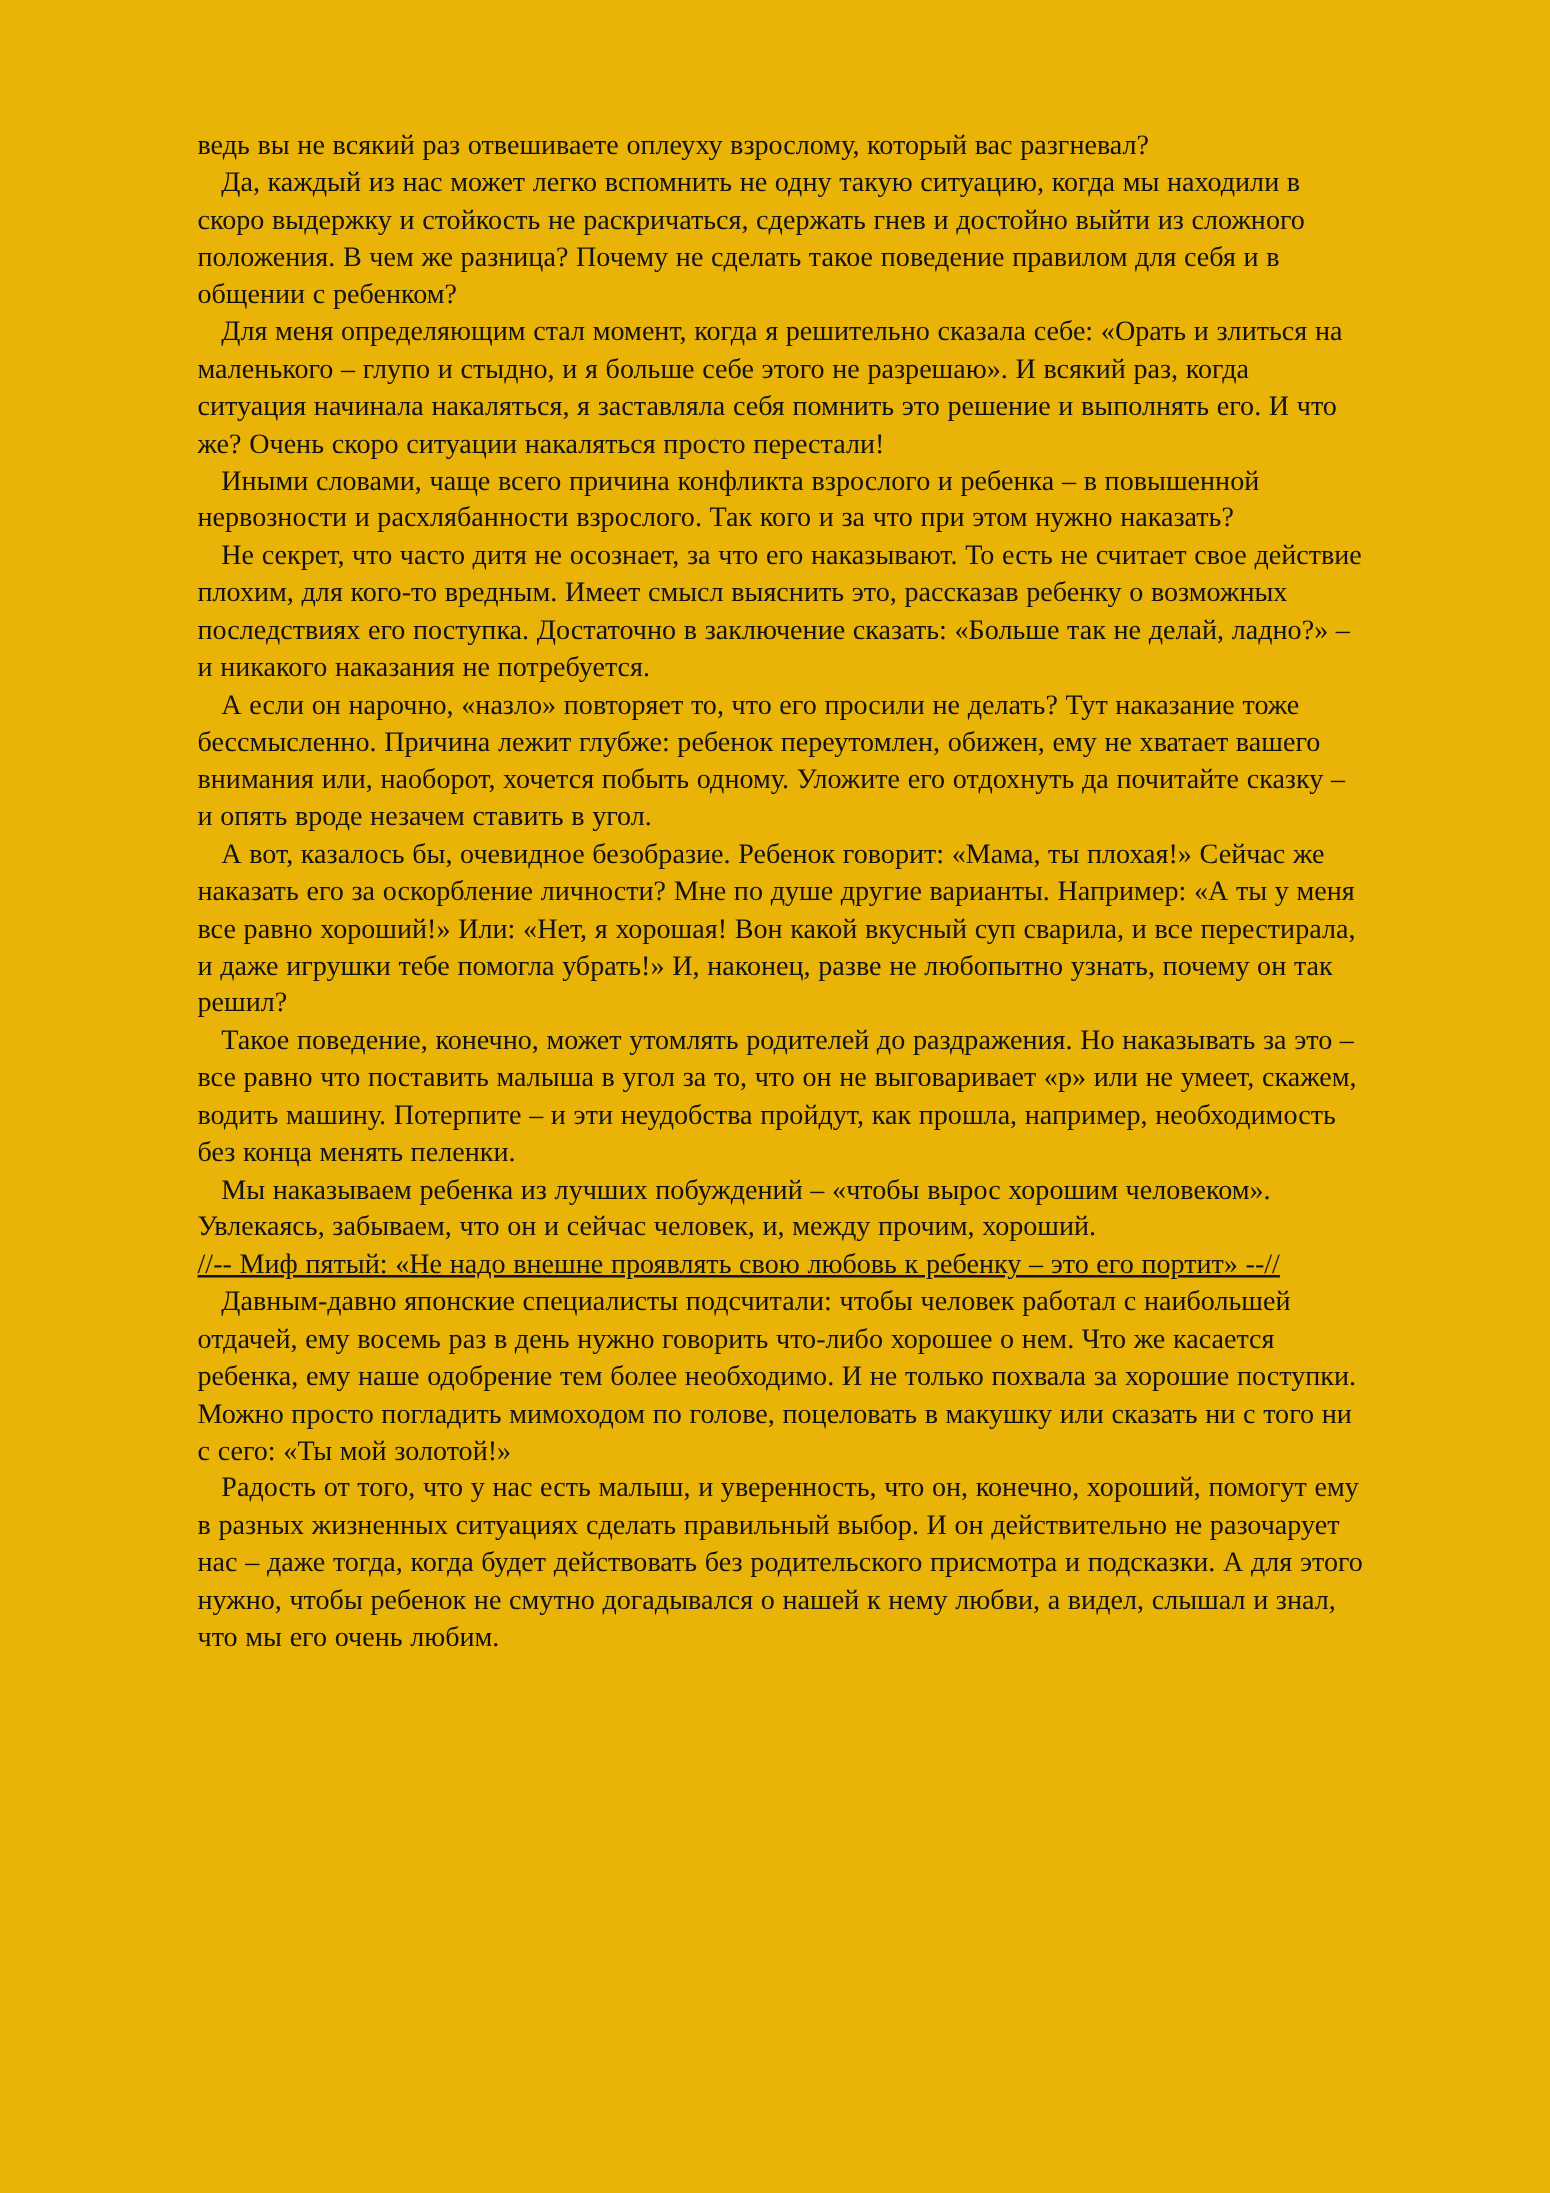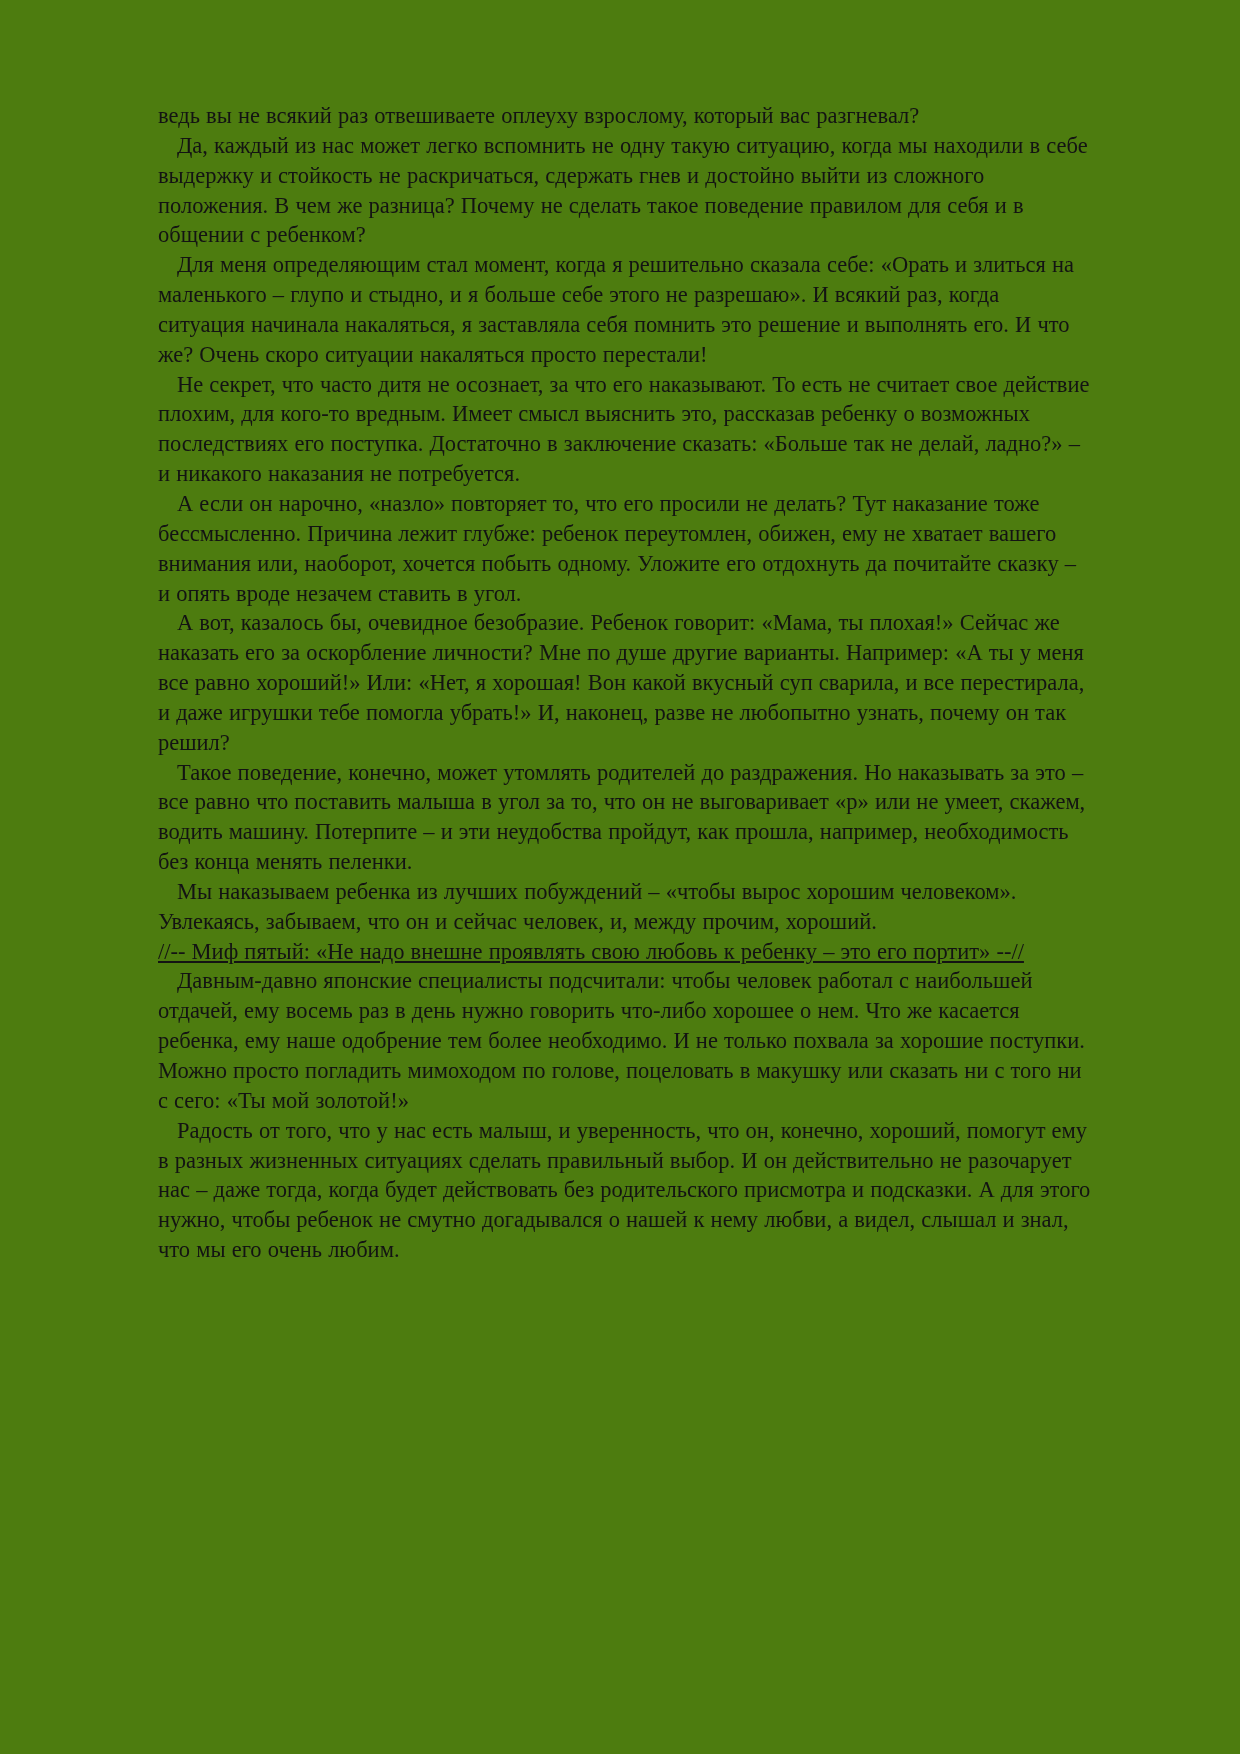--- a/index.html
+++ b/index.html
@@ -12,21 +12,21 @@
     height: 1754px;
     position: relative;
     overflow: hidden;
   }
   .page {
     position: absolute;
     top: 0;
     left: 0;
     width: 1240px;
     height: 1754px;
-    background: #4d7c0f;
+    background: #eab308;
     box-sizing: border-box;
     padding: 101px 148px 0 158px;
   }
   .doc-text p {
     margin: 0;
     padding: 0;
     font-family: "Liberation Serif", "DejaVu Serif", serif;
     font-size: 22.5px;
     line-height: 29.85px;
     color: #131313;
@@ -40,22 +40,23 @@
     text-indent: 0;
     text-decoration: underline;
   }
 </style>
 </head>
 <body>
 
 <div class="page">
   <div class="doc-text" id="doc-text">
       <p class="">ведь вы не всякий раз отвешиваете оплеуху взрослому, который вас разгневал?</p>
-      <p class="indent">Да, каждый из нас может легко вспомнить не одну такую ситуацию, когда мы находили в себе выдержку и стойкость не раскричаться, сдержать гнев и достойно выйти из сложного положения. В чем же разница? Почему не сделать такое поведение правилом для себя и в общении с ребенком?</p>
+      <p class="indent">Да, каждый из нас может легко вспомнить не одну такую ситуацию, когда мы находили в скоро выдержку и стойкость не раскричаться, сдержать гнев и достойно выйти из сложного положения. В чем же разница? Почему не сделать такое поведение правилом для себя и в общении с ребенком?</p>
       <p class="indent">Для меня определяющим стал момент, когда я решительно сказала себе: «Орать и злиться на маленького – глупо и стыдно, и я больше себе этого не разрешаю». И всякий раз, когда ситуация начинала накаляться, я заставляла себя помнить это решение и выполнять его. И что же? Очень скоро ситуации накаляться просто перестали!</p>
+      <p class="indent">Иными словами, чаще всего причина конфликта взрослого и ребенка – в повышенной нервозности и расхлябанности взрослого. Так кого и за что при этом нужно наказать?</p>
       <p class="indent">Не секрет, что часто дитя не осознает, за что его наказывают. То есть не считает свое действие плохим, для кого-то вредным. Имеет смысл выяснить это, рассказав ребенку о возможных последствиях его поступка. Достаточно в заключение сказать: «Больше так не делай, ладно?» – и никакого наказания не потребуется.</p>
       <p class="indent">А если он нарочно, «назло» повторяет то, что его просили не делать? Тут наказание тоже бессмысленно. Причина лежит глубже: ребенок переутомлен, обижен, ему не хватает вашего внимания или, наоборот, хочется побыть одному. Уложите его отдохнуть да почитайте сказку – и опять вроде незачем ставить в угол.</p>
       <p class="indent">А вот, казалось бы, очевидное безобразие. Ребенок говорит: «Мама, ты плохая!» Сейчас же наказать его за оскорбление личности? Мне по душе другие варианты. Например: «А ты у меня все равно хороший!» Или: «Нет, я хорошая! Вон какой вкусный суп сварила, и все перестирала, и даже игрушки тебе помогла убрать!» И, наконец, разве не любопытно узнать, почему он так решил?</p>
       <p class="indent">Такое поведение, конечно, может утомлять родителей до раздражения. Но наказывать за это – все равно что поставить малыша в угол за то, что он не выговаривает «р» или не умеет, скажем, водить машину. Потерпите – и эти неудобства пройдут, как прошла, например, необходимость без конца менять пеленки.</p>
       <p class="indent">Мы наказываем ребенка из лучших побуждений – «чтобы вырос хорошим человеком». Увлекаясь, забываем, что он и сейчас человек, и, между прочим, хороший.</p>
       <p class=" marker">//-- Миф пятый: «Не надо внешне проявлять свою любовь к ребенку – это его портит» --//</p>
       <p class="indent">Давным-давно японские специалисты подсчитали: чтобы человек работал с наибольшей отдачей, ему восемь раз в день нужно говорить что-либо хорошее о нем. Что же касается ребенка, ему наше одобрение тем более необходимо. И не только похвала за хорошие поступки. Можно просто погладить мимоходом по голове, поцеловать в макушку или сказать ни с того ни с сего: «Ты мой золотой!»</p>
       <p class="indent">Радость от того, что у нас есть малыш, и уверенность, что он, конечно, хороший, помогут ему в разных жизненных ситуациях сделать правильный выбор. И он действительно не разочарует нас – даже тогда, когда будет действовать без родительского присмотра и подсказки. А для этого нужно, чтобы ребенок не смутно догадывался о нашей к нему любви, а видел, слышал и знал, что мы его очень любим.</p>
     </div>
 </div>

